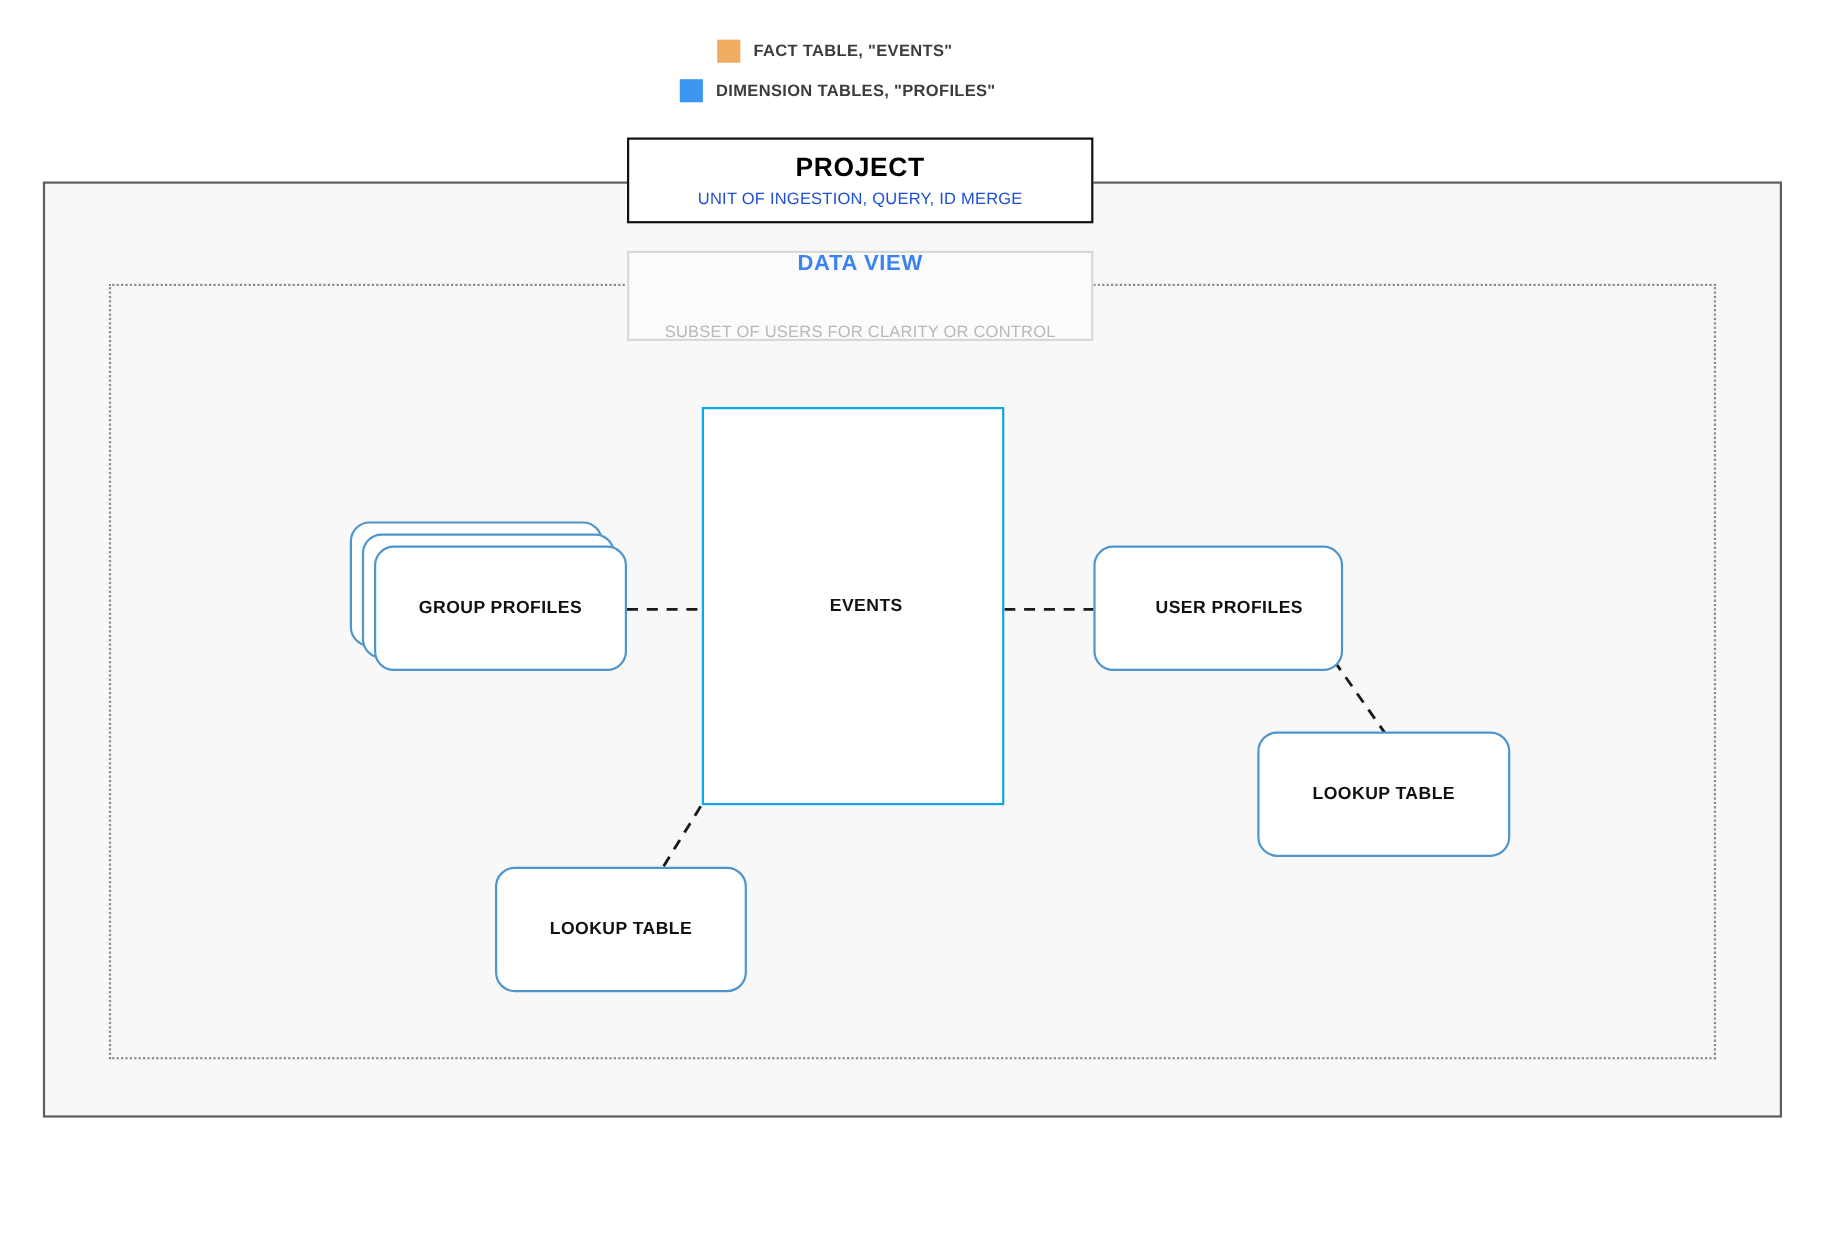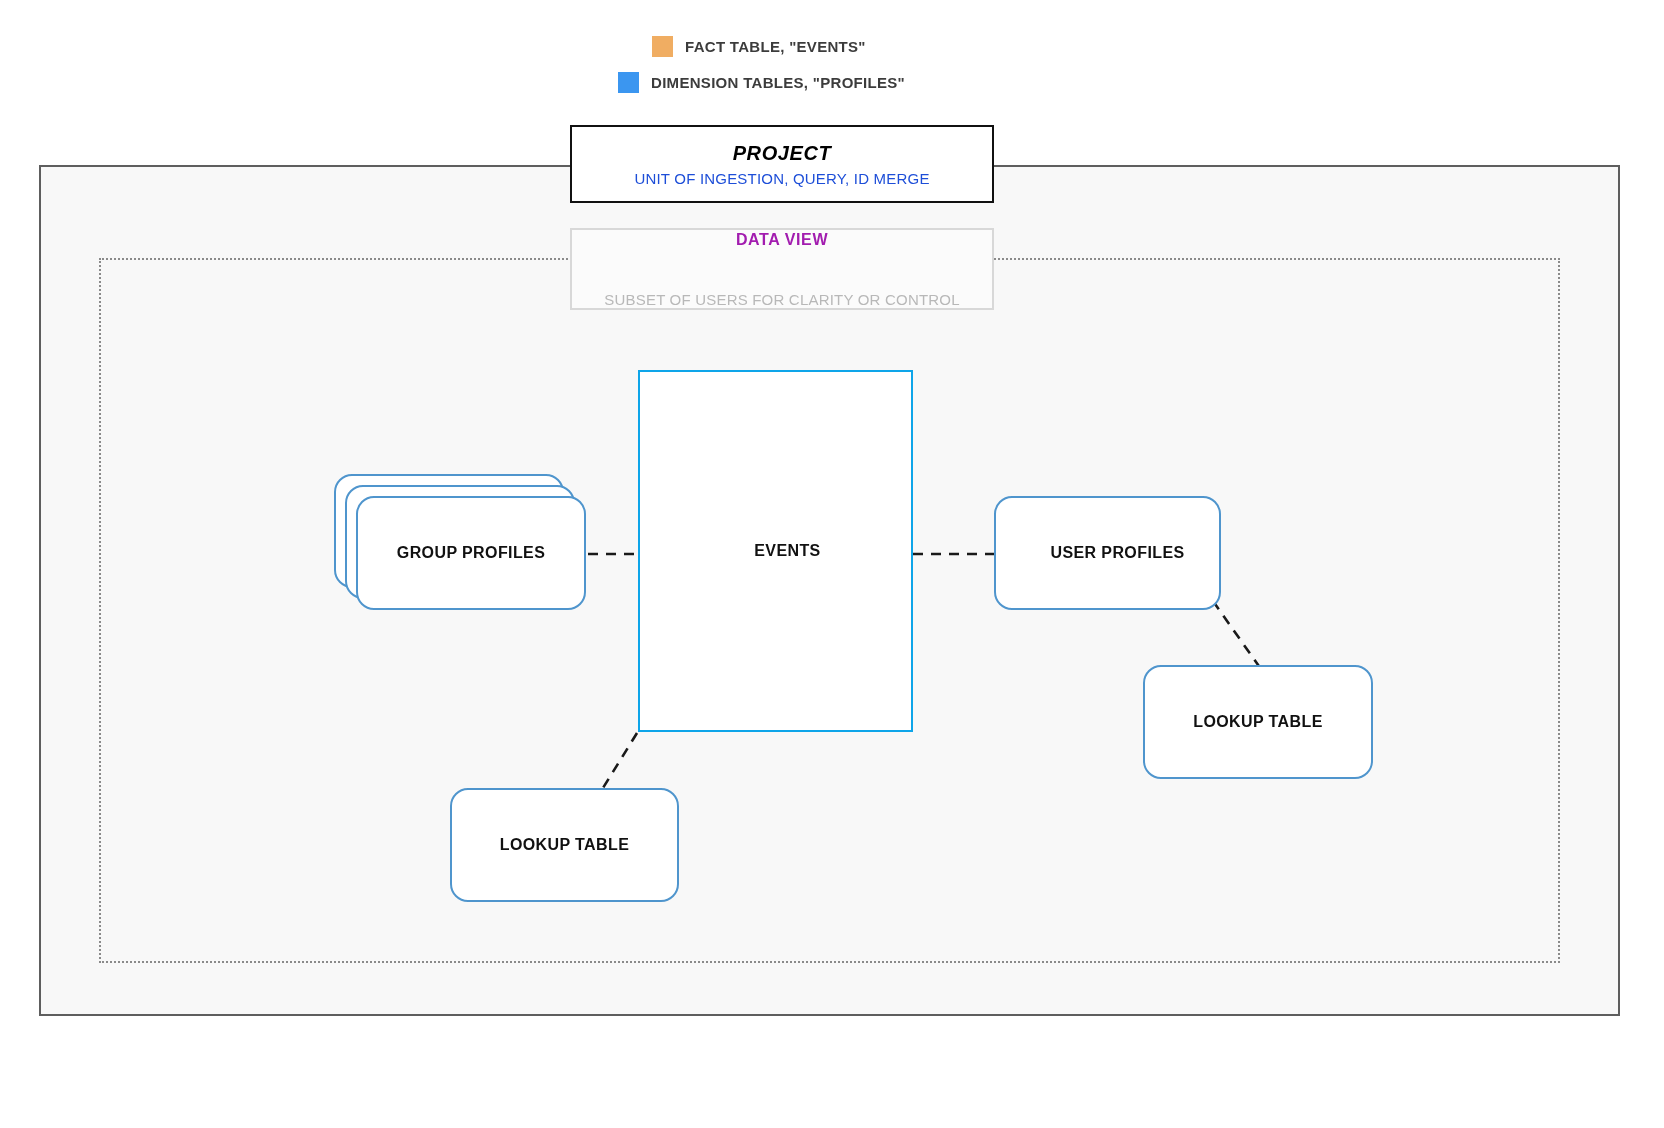--- a/index.html
+++ b/index.html
@@ -70,25 +70,24 @@
     height: 78px;
     background: #ffffff;
     border: 2px solid #111111;
     display: flex;
     flex-direction: column;
     align-items: center;
     justify-content: center;
     gap: 5px;
   }
   #project-box .box-title {
-    font-size: 20px;
+    font-size: 24px;
     font-weight: bold;
     letter-spacing: 0.6px;
     color: #000000;
-    font-style: italic;
   }
   #project-box .box-sub {
     font-size: 15px;
     letter-spacing: 0.2px;
     color: #1d4ed8;
   }
 
   
   #dataview-box {
     position: absolute;
@@ -98,24 +97,24 @@
     height: 82px;
     background: #fbfbfb;
     border: 2px solid #d8d8d8;
     display: flex;
     flex-direction: column;
     align-items: center;
     justify-content: center;
     gap: 6px;
   }
   #dataview-box .box-title {
-    font-size: 16px;
+    font-size: 20px;
     font-weight: bold;
     letter-spacing: 0.6px;
-    color: #a21caf;
+    color: #3b82f6;
   }
   #dataview-box .box-sub {
     font-size: 15px;
     letter-spacing: 0.2px;
     color: #b8b8b8;
     margin-top: 36px;
   }
 
   
   #events-box {
@@ -151,21 +150,21 @@
   .card .node-label {
     font-size: 16px;
     font-weight: bold;
     letter-spacing: 0.4px;
     color: #111111;
   }
 
   
   #group-profiles-stack {
     position: absolute;
-    left: 334px;
+    left: 318px;
     top: 474px;
     width: 252px;
     height: 127px;
   }
   #group-profiles-stack .card {
     width: 230px;
     height: 114px;
   }
   #gp-card-3 { left: 0px;  top: 0px;  z-index: 1; }
   #gp-card-2 { left: 11px; top: 11px; z-index: 2; }

